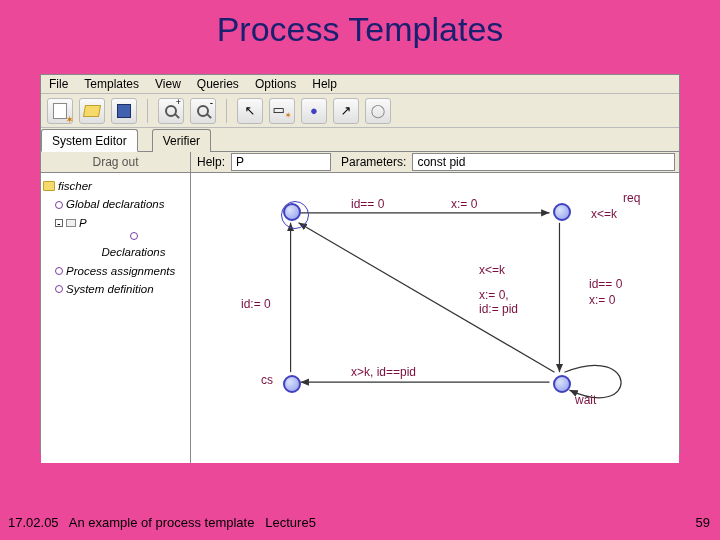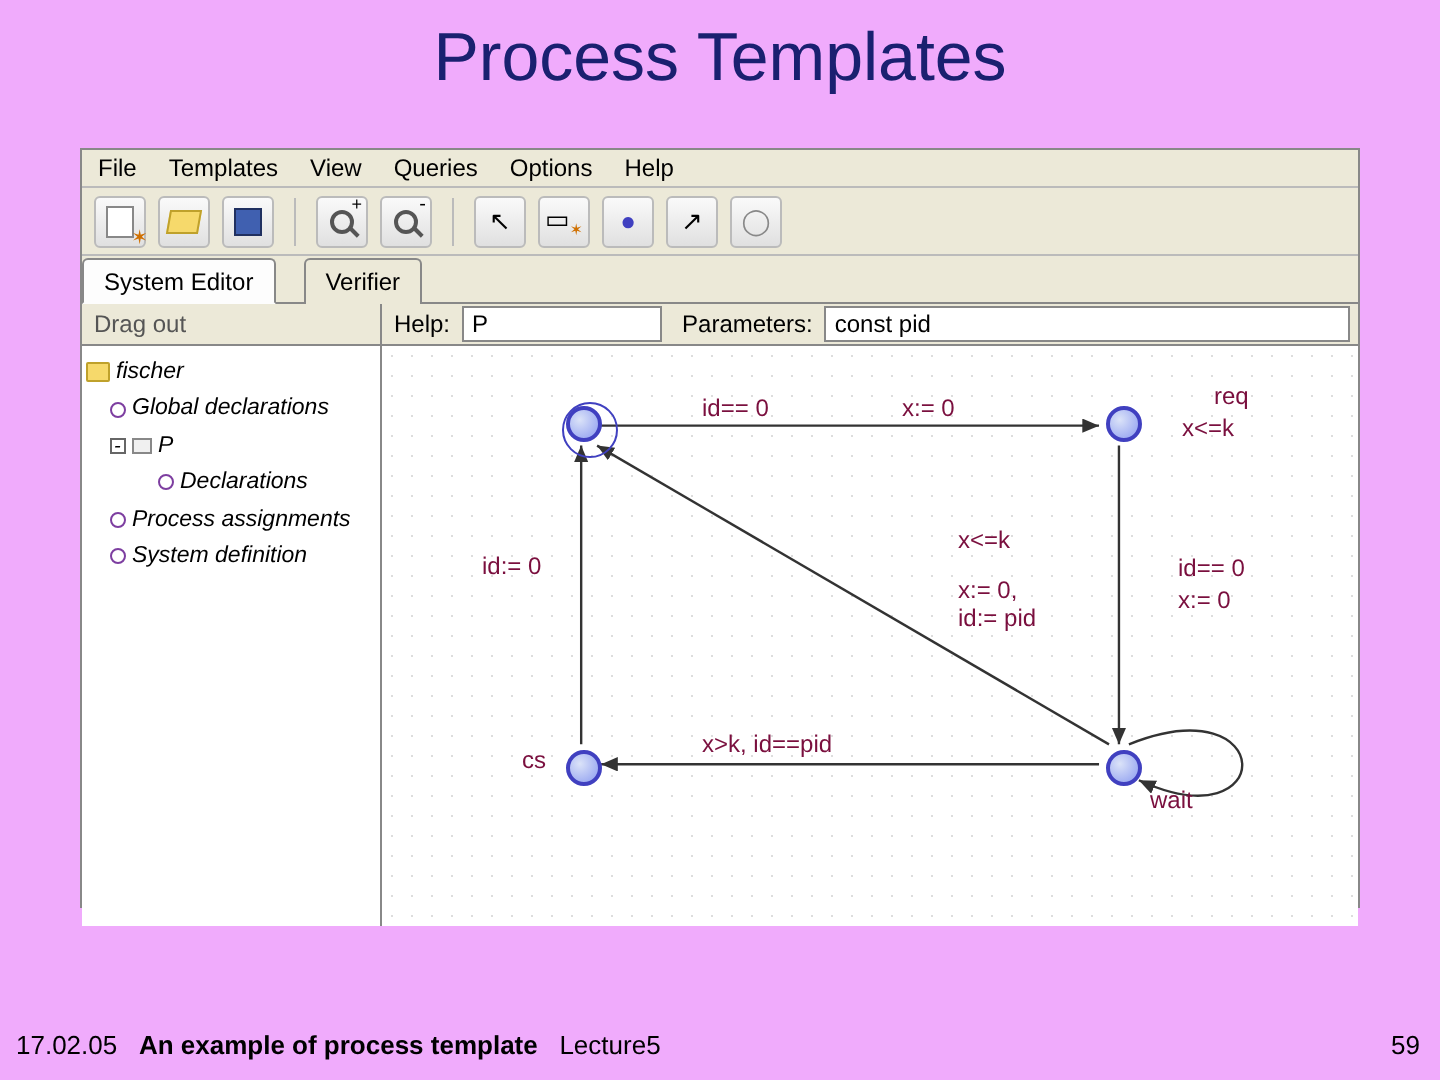--- a/index.html
+++ b/index.html
@@ -1,50 +1,50 @@
 <!DOCTYPE html>
 <html><head>
 <meta charset="utf-8">
 <style>
   * { box-sizing: border-box; }
   body { margin: 0; font-family: Arial, sans-serif; background: #fff; }
-  .slide { width: 720px; height: 540px; position: relative; background: #f0abfc; }
+  .slide { width: 720px; height: 540px; position: relative; background: #ec4899; }
   .title { text-align: center; font-size: 34px; color: #1a2070; padding-top: 10px; font-family: Arial, sans-serif; }
   .app { position: absolute; left: 40px; top: 74px; width: 640px; height: 380px; border: 1px solid #888; background: #ece9d8; }
   .menubar { display: flex; gap: 16px; padding: 2px 8px; background: #ece9d8; font-size: 12px; border-bottom: 1px solid #bbb; }
   .menubar span { cursor: default; }
   .toolbar { height: 34px; background: #ece9d8; display: flex; align-items: center; gap: 6px; padding: 2px 6px; border-bottom: 1px solid #bbb; }
   .tool-btn { width: 26px; height: 26px; border: 1px solid #bbb; background: linear-gradient(#fafafa,#e0e0e0); border-radius: 3px; display: flex; align-items: center; justify-content: center; position: relative; }
   .tool-sep { width: 1px; height: 24px; background: #bbb; margin: 0 4px; }
   .tabbar { display: flex; background: #ece9d8; font-size: 12px; border-bottom: 1px solid #888; height: 24px; }
   .tab { padding: 4px 10px 2px; border: 1px solid #888; border-bottom: none; margin-right: 14px; background: #ece9d8; border-radius: 3px 3px 0 0; position: relative; top: 1px; }
   .tab.active { background: #fdfdfd; font-weight: normal; top: 1px; border-bottom: 1px solid #fdfdfd; z-index: 2; }
   .midbar { display: flex; font-size: 12px; border-bottom: 1px solid #888; }
-  .dragout { width: 150px; padding: 3px 6px; border-right: 1px solid #888; text-align: left; color: #555; background: #ece9d8; }
+  .dragout { width: 150px; padding: 3px 6px; border-right: 1px solid #888; text-align: center; color: #555; background: #ece9d8; }
   .namecell { display: flex; align-items: center; flex: 1; }
   .label { padding: 3px 6px; }
   .input { flex: 1; border: 1px solid #888; padding: 2px 4px; font-size: 12px; background: #fff; margin: 1px 4px 1px 0; height: 18px; }
   .workarea { display: flex; height: 290px; }
   .tree { width: 150px; border-right: 1px solid #888; background: #fff; font-size: 11.5px; padding: 4px 2px; line-height: 1.6; }
   .tree-row { display: flex; align-items: center; gap: 3px; white-space: nowrap; font-style: italic; }
-  .pad1 { padding-left: 12px; } .pad3 { padding-left: 36px; }
+  .pad1 { padding-left: 12px; } .pad3 { padding-left: 36px; flex-direction: column; }
   .folder { width: 12px; height: 10px; background: #f6d96b; border: 1px solid #bfa12b; border-radius: 1px; display: inline-block; }
   .dot { width: 8px; height: 8px; border: 1.5px solid #7d3ea0; border-radius: 50%; display: inline-block; }
   .box { width: 8px; height: 8px; border: 1px solid #666; display: inline-block; position: relative; }
   .box::before { content: '-'; position: absolute; left: 1px; top: -4px; font-size: 10px; }
   .pbox { width: 10px; height: 8px; background: #f0f0f0; border: 1px solid #888; display: inline-block; }
   .canvas { flex: 1; position: relative; background: #fff; }
   .dotgrid { position: absolute; inset: 0; background-image: radial-gradient(#ddd 0.6px, transparent 0.6px); background-size: 10px 10px; }
   .loc { position: absolute; width: 18px; height: 18px; border: 2px solid #4040c0; border-radius: 50%; background: radial-gradient(circle at 35% 35%, #dbe3f8, #8c9cf0); }
   .loc.init::after { content:''; position:absolute; left:-4px; top:-4px; width:26px; height:26px; border:1.5px solid #4040c0; border-radius:50%; }
   .txt { position: absolute; font-size: 12px; color: #7a0f3e; white-space: nowrap; }
   .locn { position: absolute; font-size: 12px; color: #7a0f3e; white-space: nowrap; }
   svg.edges { position: absolute; inset: 0; }
   .footer { position: absolute; left: 8px; bottom: 10px; font-size: 13px; }
-  .footer .bold { font-weight: bold; margin-top: 35px; }
+  .footer .bold { font-weight: normal; margin-top: 35px; }
   .pagenum { position: absolute; right: 10px; bottom: 10px; font-size: 13px; }
   
   .ico-new { width:14px; height:16px; background:#fff; border:1px solid #888; position:relative; }
   .ico-open { width:16px; height:12px; background:#f6d96b; border:1px solid #bfa12b; transform: skewX(-10deg); }
   .ico-save { width:14px; height:14px; background:#4060b0; border:1px solid #203060; position:relative; }
   .ico-zoom { width:12px; height:12px; border:2px solid #555; border-radius:50%; position:relative; }
   .ico-zoom::after { content:''; position:absolute; width:6px; height:2px; background:#555; right:-5px; bottom:-2px; transform:rotate(45deg);}
   .ico-sel, .ico-tpl, .ico-loc, .ico-edge, .ico-nail { font-size:13px; }
 </style>
 </head>
@@ -165,33 +165,33 @@
           <line x1="100" y1="200" x2="100" y2="50" stroke="#333" stroke-width="1.2" marker-end="url(#arr)"></line>
 
           <path d="M375,200 C 450,170 450,250 380,218" fill="none" stroke="#333" stroke-width="1.2" marker-end="url(#arr)"></path>
         </svg>
 
         <div class="loc init" style="left:92px; top:30px;"></div>
         <div class="loc" style="left:362px; top:30px;"></div>
         <div class="loc" style="left:362px; top:202px;"></div>
         <div class="loc" style="left:92px; top:202px;"></div>
 
-        <div class="locn" style="left:384px; top:18px;padding-left:32px;">req</div>
+        <div class="locn" style="left:400px; top:18px;padding-left:32px;">req</div>
         <div class="locn" style="left:384px; top:220px;">wait</div>
         <div class="locn" style="left:70px; top:200px;">cs</div>
 
         <div class="txt" style="left:400px; top:34px;">x&lt;=k</div>
 
         <div class="txt" style="left:160px; top:24px;">id== 0</div>
         <div class="txt" style="left:260px; top:24px;">x:= 0</div>
         <div class="txt" style="left:288px; top:90px;">x&lt;=k</div>
         <div class="txt" style="left:288px; top:115px; white-space:pre;">x:= 0,
 id:= pid</div>
         <div class="txt" style="left:160px; top:192px;">x&gt;k, id==pid</div>
-        <div class="txt" style="left:50px; top:103px;">id:= 0</div>
+        <div class="txt" style="left:50px; top:124px;">id:= 0</div>
         <div class="txt" style="left:398px; top:104px;">id== 0</div>
         <div class="txt" style="left:398px; top:120px;">x:= 0</div>
       </div>
     </div>
   </div>
 
   <div class="footer">
     <span>17.02.05</span>&nbsp;&nbsp;
     <span class="bold">An example of process template</span>&nbsp;&nbsp;
     <span>Lecture5</span>

